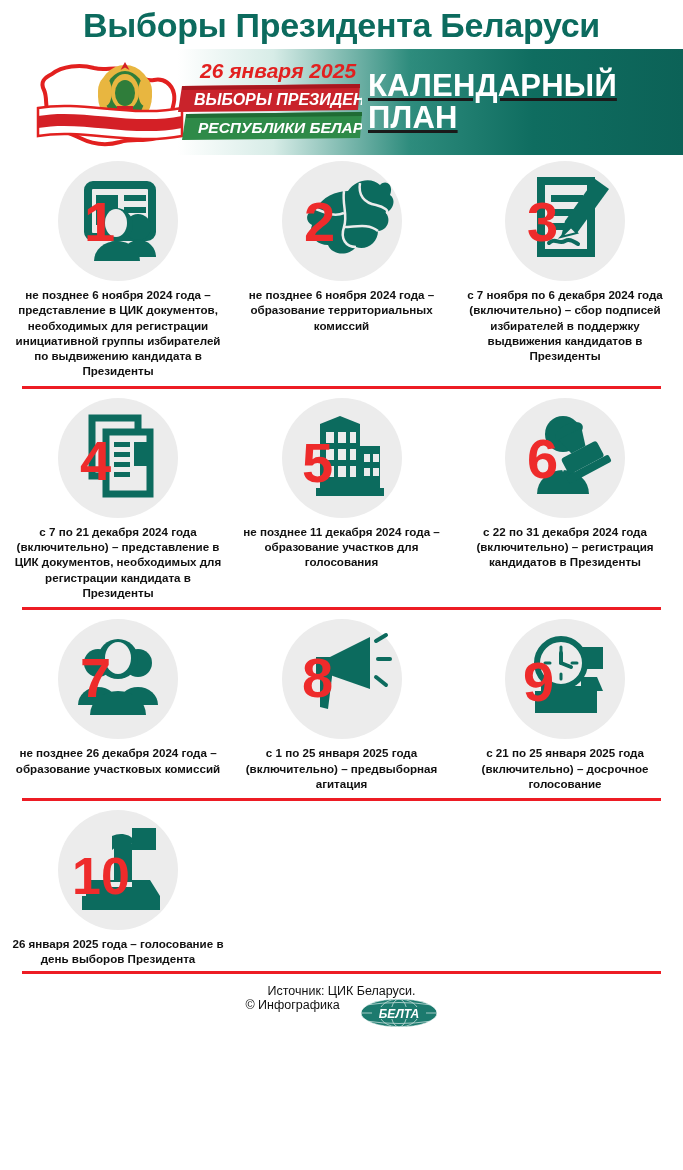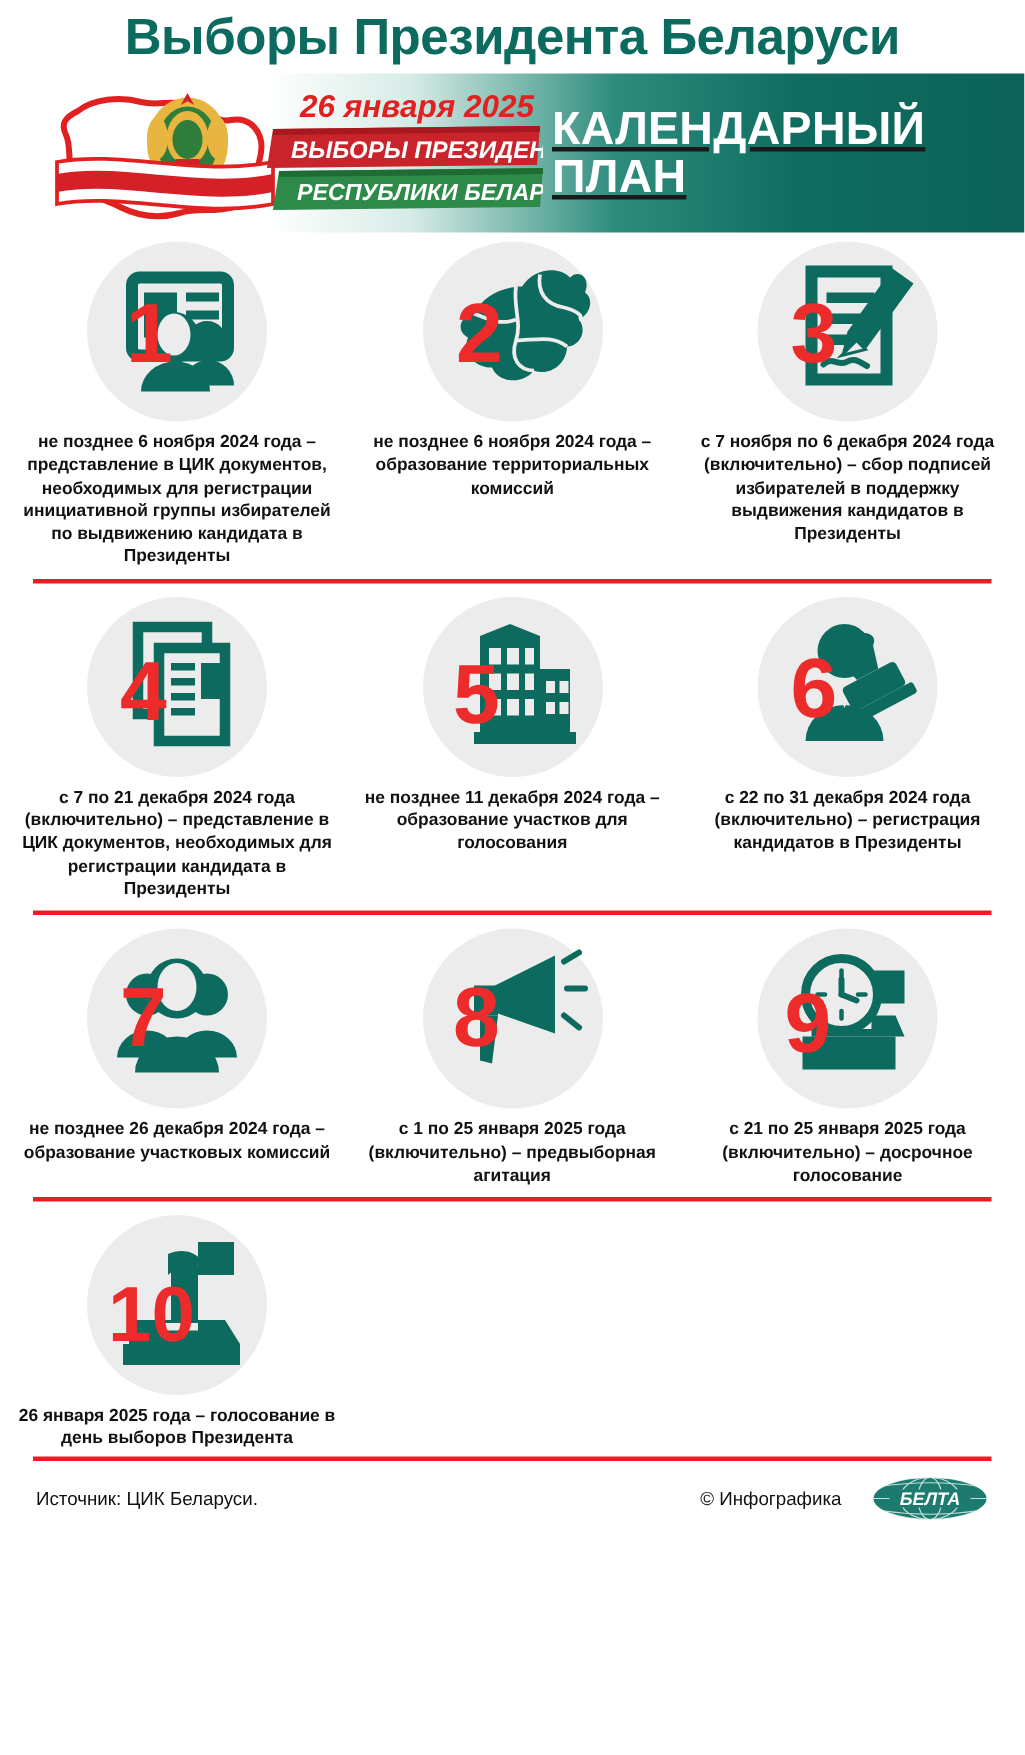--- a/index.html
+++ b/index.html
@@ -114,24 +114,25 @@
     background: #ed1c24;
     margin: 4px 22px 0 22px;
   }
   .footer {
     display: flex;
     align-items: center;
     justify-content: space-between;
     padding: 10px 24px 0 24px;
     font-size: 12.5px;
     color: #111;
+    flex-direction: column;
   }
   .footer-right {
     display: flex;
-    align-items: center;
+    align-items: flex-start;
     gap: 20px;
   }
   .belta-logo { display:block; }
 </style>
 </head>
 <body>
 
 <div class="page-title">Выборы Президента Беларуси</div>
 
 <div class="header-band">

